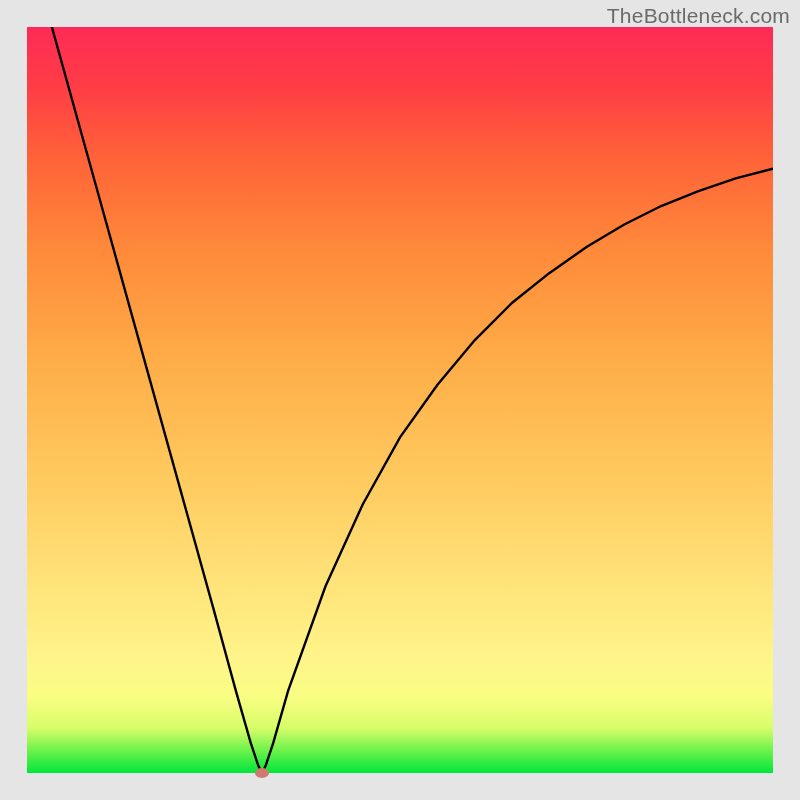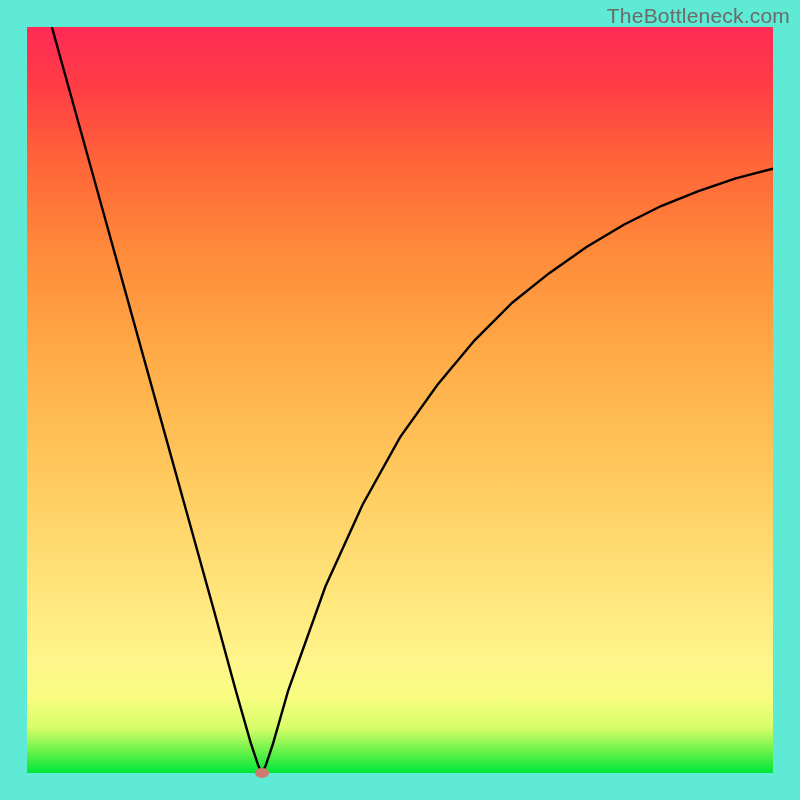--- a/index.html
+++ b/index.html
@@ -1,21 +1,21 @@
 <!DOCTYPE html>
 <html><head>
 <meta charset="utf-8">
 <style>
   * { margin: 0; padding: 0; box-sizing: border-box; }
   html, body { width: 800px; height: 800px; overflow: hidden; background: #000; }
   .frame {
     position: relative;
     width: 800px;
     height: 800px;
-    background: #5eead4;
+    background: #e5e5e5;
   }
   .plot-area {
     position: absolute;
     left: 27px;
     top: 27px;
     width: 746px;
     height: 746px;
     background: linear-gradient(
       to top,
       #00e63b 0%,

